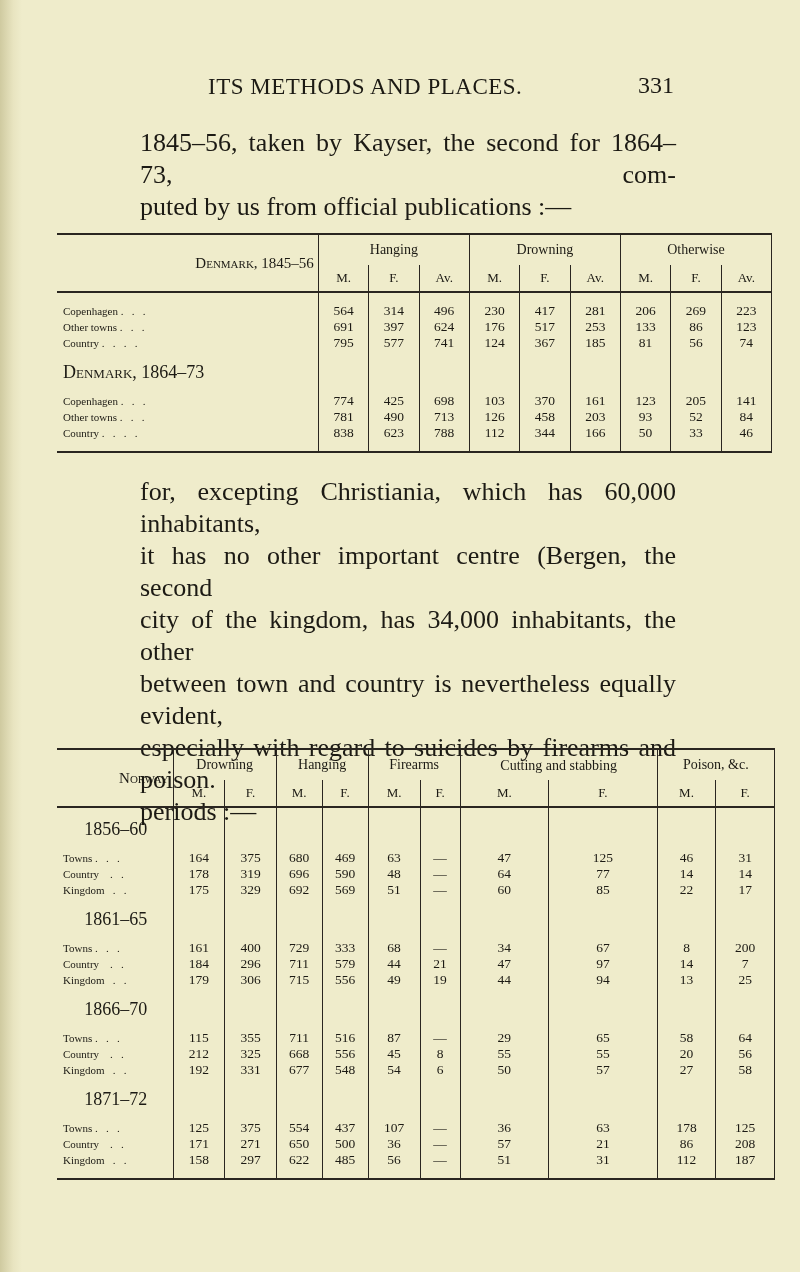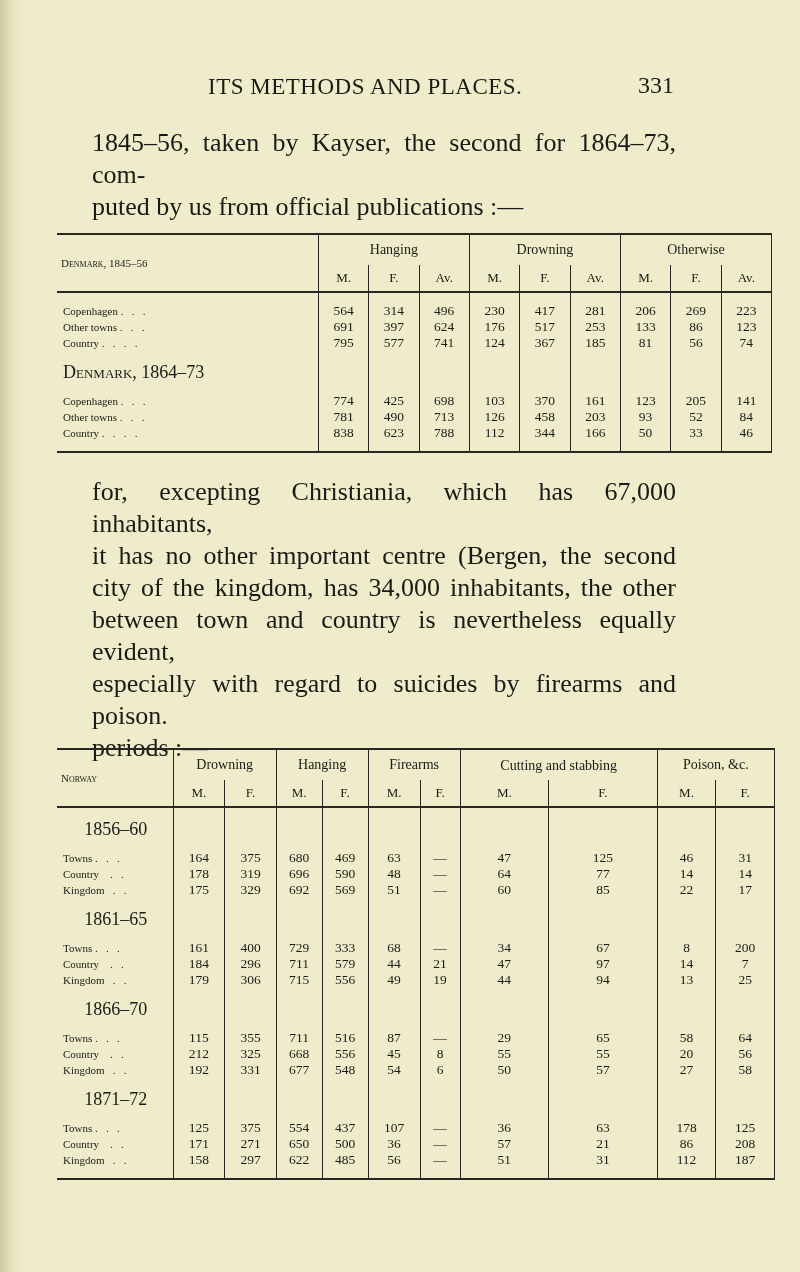--- a/index.html
+++ b/index.html
@@ -27,34 +27,34 @@
     font-family: "Liberation Serif", serif;
   }
   .para {
     position: absolute; left: 92px; width: 584px;
     font-family: "Liberation Serif", serif;
     font-size: 26px; line-height: 32px;
     text-align: justify;
   }
   .para1 { top: 127px; }
   .para2 { top: 476px; }
-  .para span { display: block; text-align: justify; text-align-last: justify; }
+  .para span { display: block; text-align: justify; text-align-last: justify; margin-left: 48px; }
   .para span.last { text-align-last: left; }
 
   table.data {
     position: absolute; border-collapse: collapse;
     font-family: "Liberation Serif", serif;
     font-size: 13px; color: #1c1a14;
   }
   table.data td, table.data th { padding: 0 4px; font-weight: normal; }
   table.t1 { left: 57px; top: 233px; width: 715px; }
   table.t2 { left: 57px; top: 748px; width: 718px; }
   .hdr-group { text-align: center; font-size: 14px; height: 30px; }
   .hdr-sub { text-align: center; font-weight: bold; font-size: 13px; height: 26px; }
-  .stub-head { text-align: left; font-variant: small-caps; font-size: 11px; }
+  .stub-head { text-align: right; font-variant: small-caps; font-size: 15px; }
   .num { text-align: center; font-weight: bold; font-size: 13.5px; line-height: 16px; }
   .stub { text-align: left; padding-left: 6px !important; line-height: 16px; font-size: 11px; white-space: pre; }
   .section-label { font-size: 18px; }
   .section-label.caps { font-variant: small-caps; }
   .vl { border-left: 1.5px solid #2a2620; }
   .vr { border-right: 1.5px solid #2a2620; }
   .top-rule { border-top: 2px solid #2a2620; }
   .bot-rule { border-bottom: 2px solid #2a2620; }
   .under { border-bottom: 2px solid #2a2620; }
   .spacer td { height: 10px; }
@@ -224,21 +224,21 @@
         <td class=" vl"></td>
         <td class=" vl vr"></td>
         <td></td>
         <td class=" vl"></td>
         <td class=" vl vr"></td>
       </tr>
     </tbody>
 </table>
 
 <div class="para para2">
-  <span>for, excepting Christiania, which has 67,000 inhabitants,</span>
+  <span>for, excepting Christiania, which has 60,000 inhabitants,</span>
   <span>it has no other important centre (Bergen, the second</span>
   <span>city of the kingdom, has 34,000 inhabitants, the other</span>
   <span>between town and country is nevertheless equally evident,</span>
   <span>especially with regard to suicides by firearms and poison.</span>
   <span class="last">periods :—</span>
 </div>
 
 <table class="data t2">
   <tbody>
       <tr class="top-rule">

